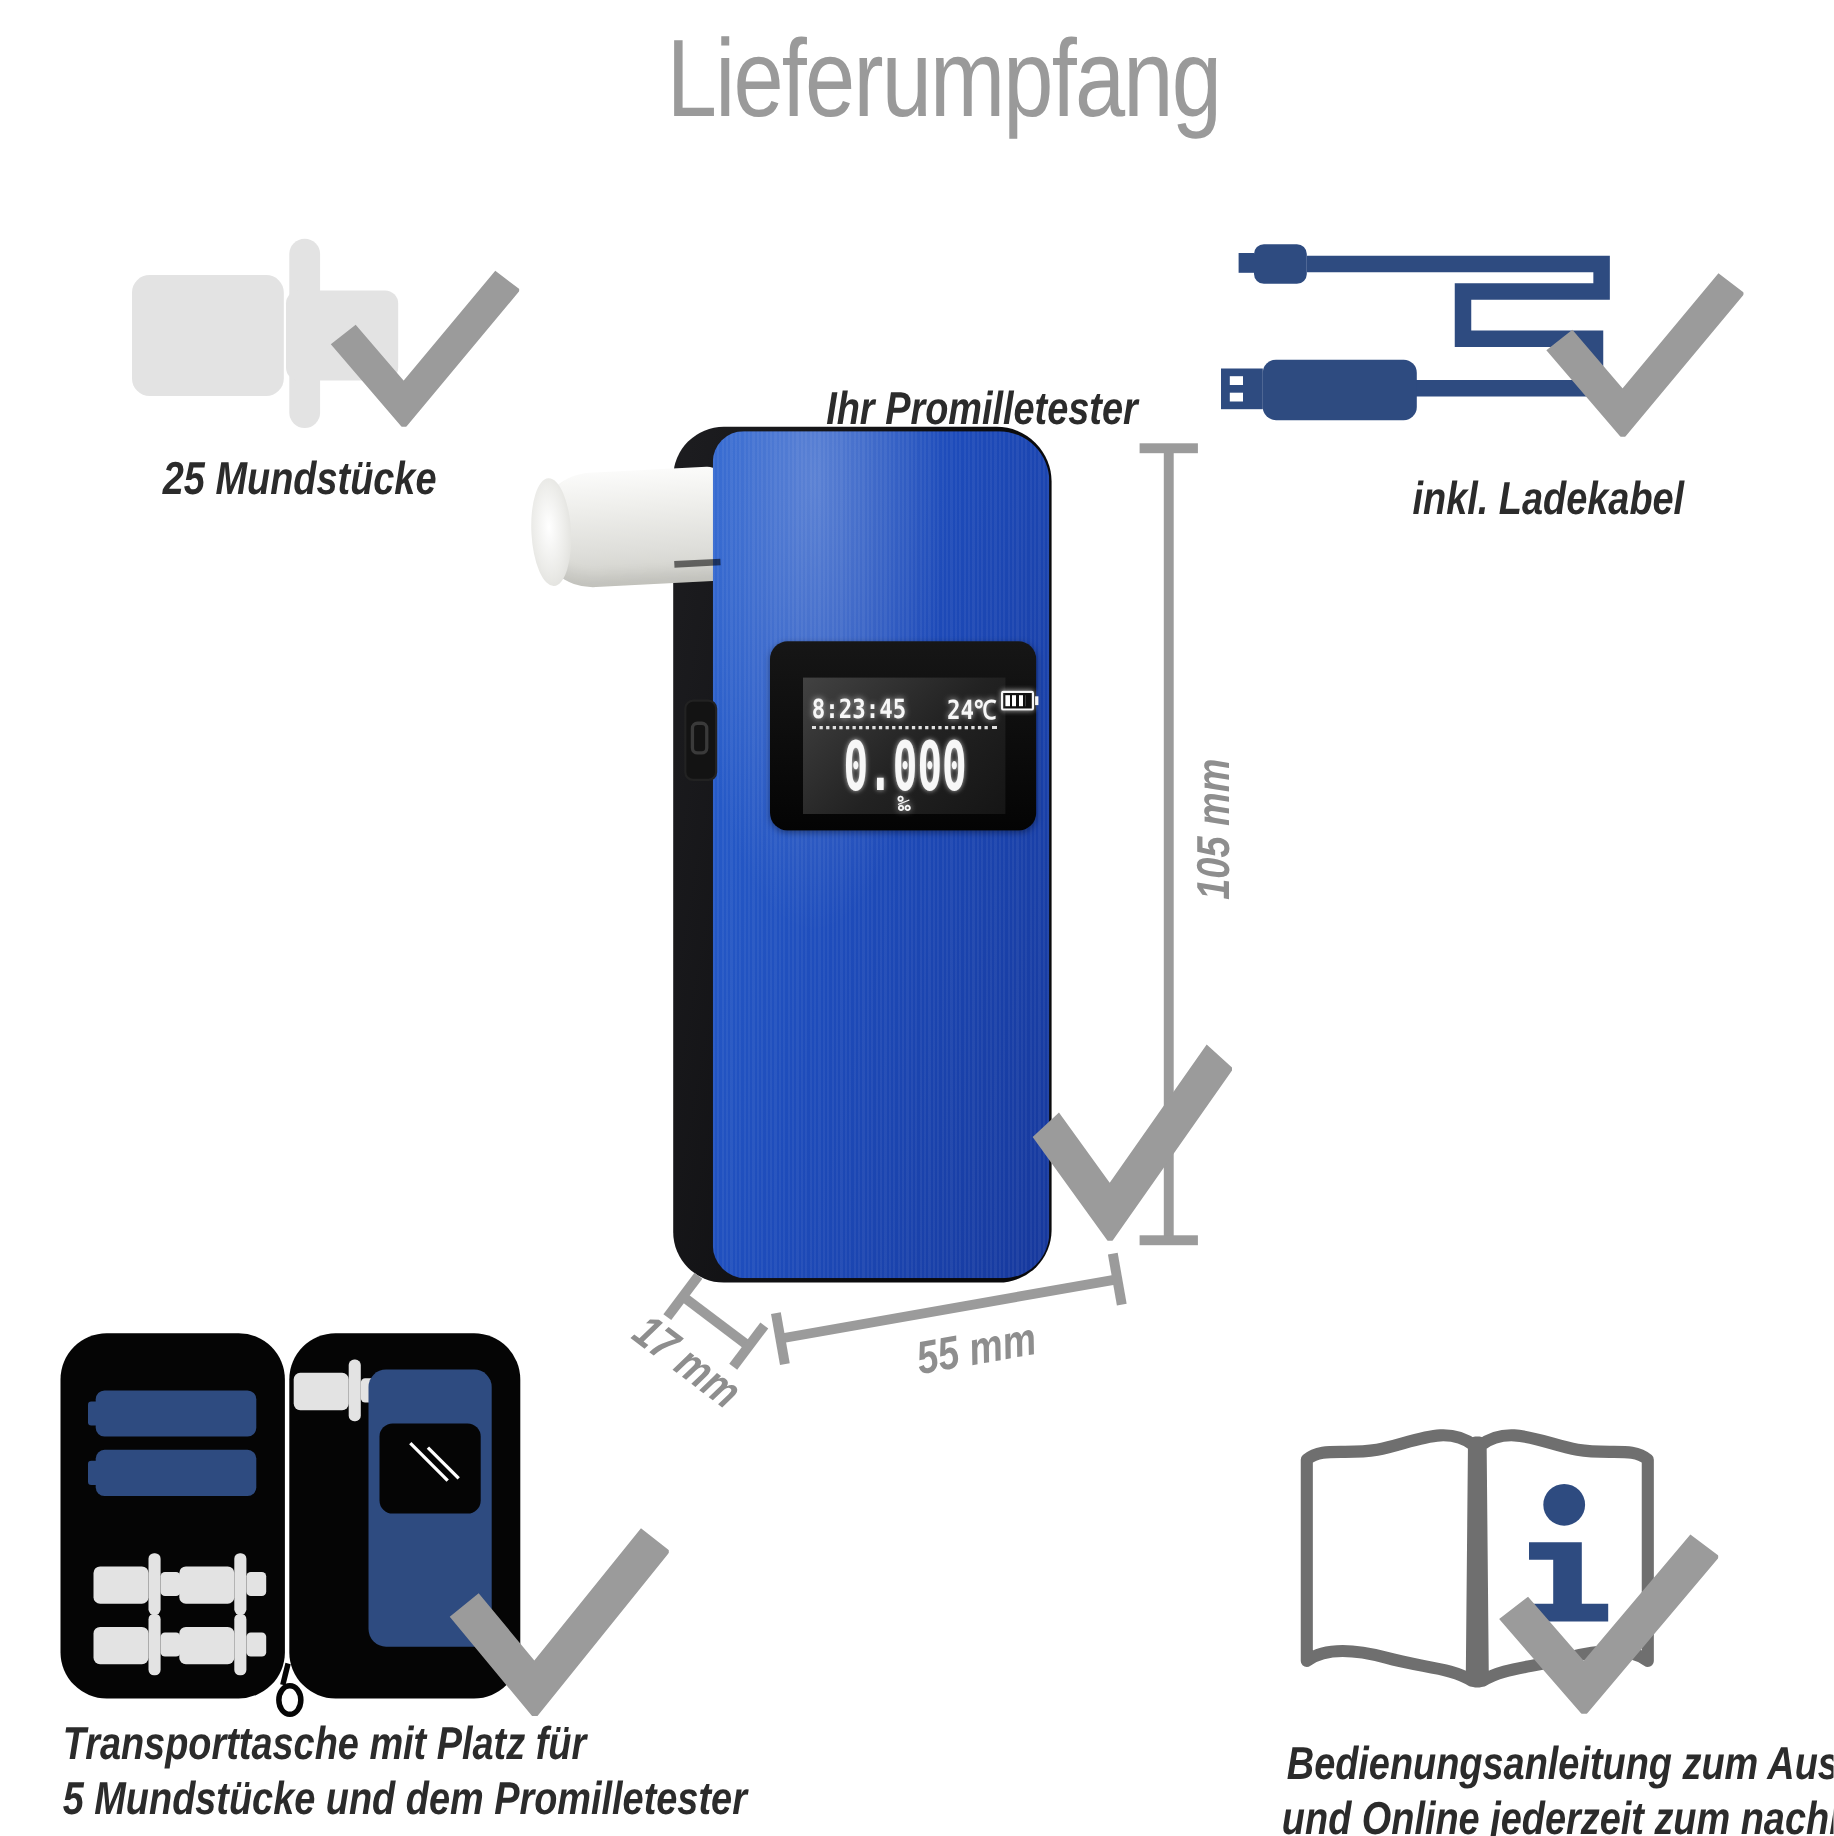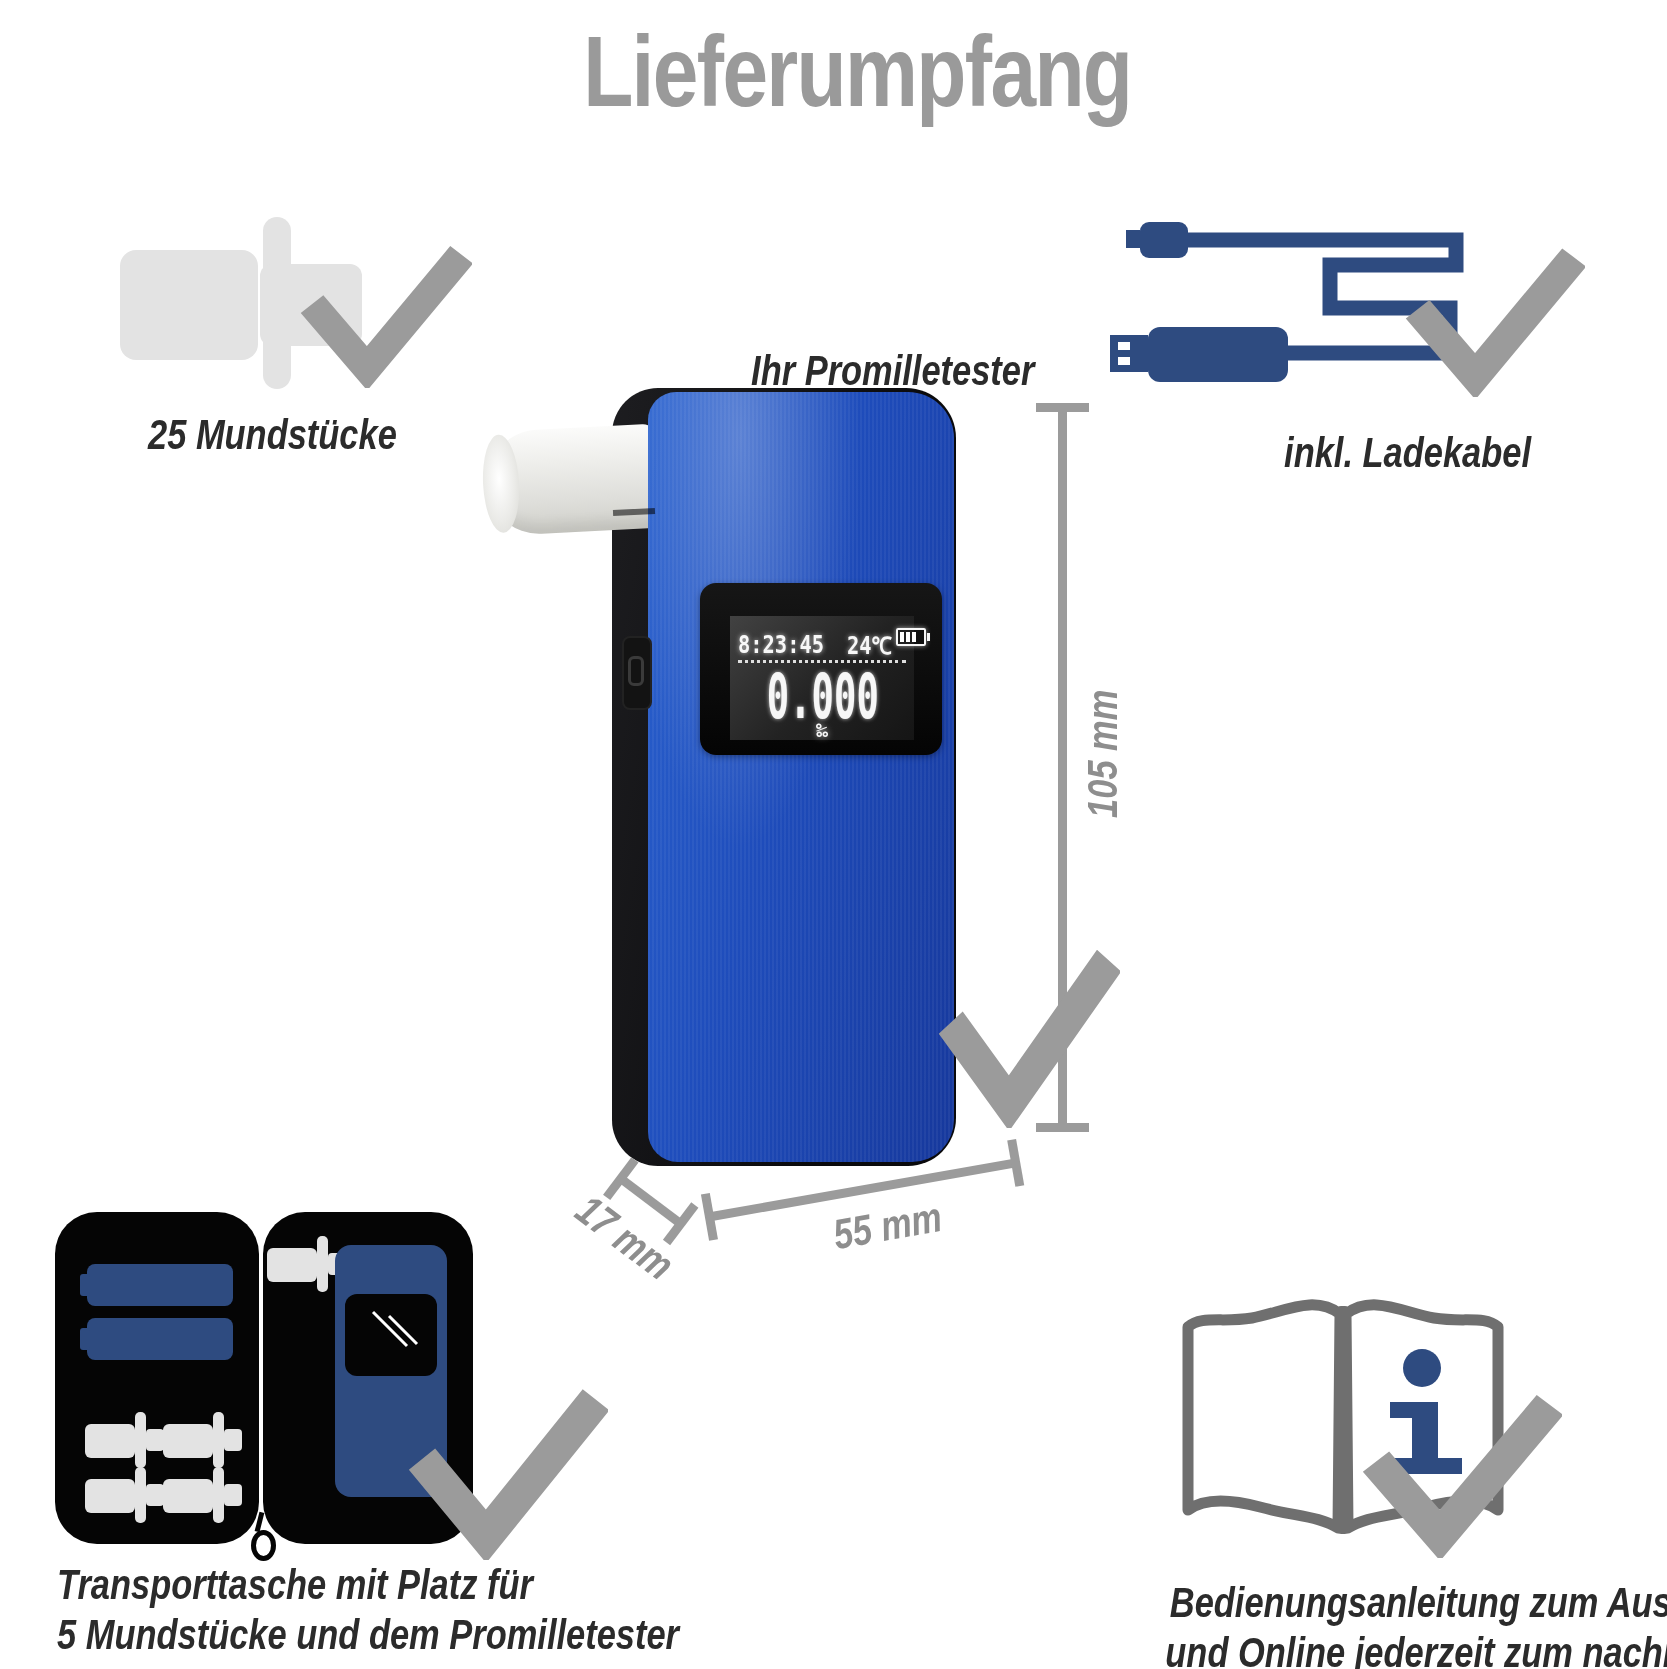--- a/index.html
+++ b/index.html
@@ -1,21 +1,21 @@
 <!DOCTYPE html>
 <html><head>
 <meta charset="utf-8">
 <style>
   html,body{margin:0;padding:0;background:#ffffff;}
   .canvas{position:relative;width:1667px;height:1669px;background:#fff;overflow:hidden;
           font-family:"Liberation Sans",sans-serif;}
   .abs{position:absolute;}
 
   
-  .title{left:0;right:0;top:14px;text-align:center;font-weight:700;font-size:100px;
+  .title{left:0;right:0;top:14px;text-align:center;font-weight:400;font-size:100px;
          color:#9a9a9a;letter-spacing:-2px;padding-left:48px;}
   .caption{font-style:italic;font-weight:700;font-size:42px;color:#2b2b2b;line-height:50px;white-space:nowrap;}
   .caption.center{text-align:right;margin-top:24px;}
   .cond{display:inline-block;transform:scaleX(0.82);transform-origin:0 50%;white-space:nowrap;}
   .cond.c{transform-origin:50% 50%;}
   .dim-label{font-style:italic;font-weight:700;font-size:42px;color:#8e8e8e;text-align:center;white-space:nowrap;}
 
   
   .check{position:absolute;z-index:9;}
 
@@ -42,21 +42,21 @@
   .dev-seam{left:613px;top:509px;width:42px;height:6px;background:#000;opacity:.55;transform:rotate(-3deg);z-index:4;}
   .dev-button{left:622px;top:636px;width:26px;height:70px;border-radius:8px;background:#131313;
       border:2px solid #222;z-index:4;}
   .dev-button::after{content:"";position:absolute;left:4px;top:18px;width:10px;height:24px;border-radius:6px;
       border:3px solid #3a3a3a;}
   .dev-bezel{left:700px;top:583px;width:242px;height:172px;border-radius:16px;z-index:5;
       background:linear-gradient(180deg,#161616,#040404);box-shadow:0 2px 6px rgba(0,0,0,0.35);}
   .dev-oled{left:730px;top:616px;width:184px;height:124px;z-index:6;
       background:linear-gradient(135deg,#424242 0%,#222 55%,#151515 100%);}
   .scr{color:#f7f7f7;text-shadow:0 0 6px rgba(255,255,255,0.7);font-family:"DejaVu Sans Mono",monospace;font-weight:700;}
-  .scr-row{position:absolute;top:12px;left:8px;right:8px;display:flex;justify-content:space-between;align-items:center;}
+  .scr-row{position:absolute;top:12px;left:8px;right:8px;display:flex;justify-content:space-between;align-items:center;gap:14px;}
   .scr-time{font-size:24px;transform:scaleX(0.85);transform-origin:0 50%;}
   .scr-right{display:flex;align-items:flex-start;gap:4px;}
   .scr-temp{font-size:24px;transform:scaleX(0.85);transform-origin:100% 50%;}
   .batt{position:relative;width:26px;height:14px;border:2px solid #f7f7f7;border-radius:2px;
         box-shadow:0 0 5px rgba(255,255,255,0.6);}
   .batt::after{content:"";position:absolute;right:-6px;top:3px;width:3px;height:8px;background:#f7f7f7;}
   .batt i{position:absolute;left:2px;top:2px;bottom:2px;width:18px;
         background:repeating-linear-gradient(90deg,#fff 0 4px,rgba(0,0,0,0) 4px 6px);}
   .scr-dots{position:absolute;top:44px;left:8px;right:8px;border-top:3px dotted #e9e9e9;opacity:.95;}
   .scr-read{position:absolute;top:44px;left:0;width:100%;text-align:center;font-size:62px;

